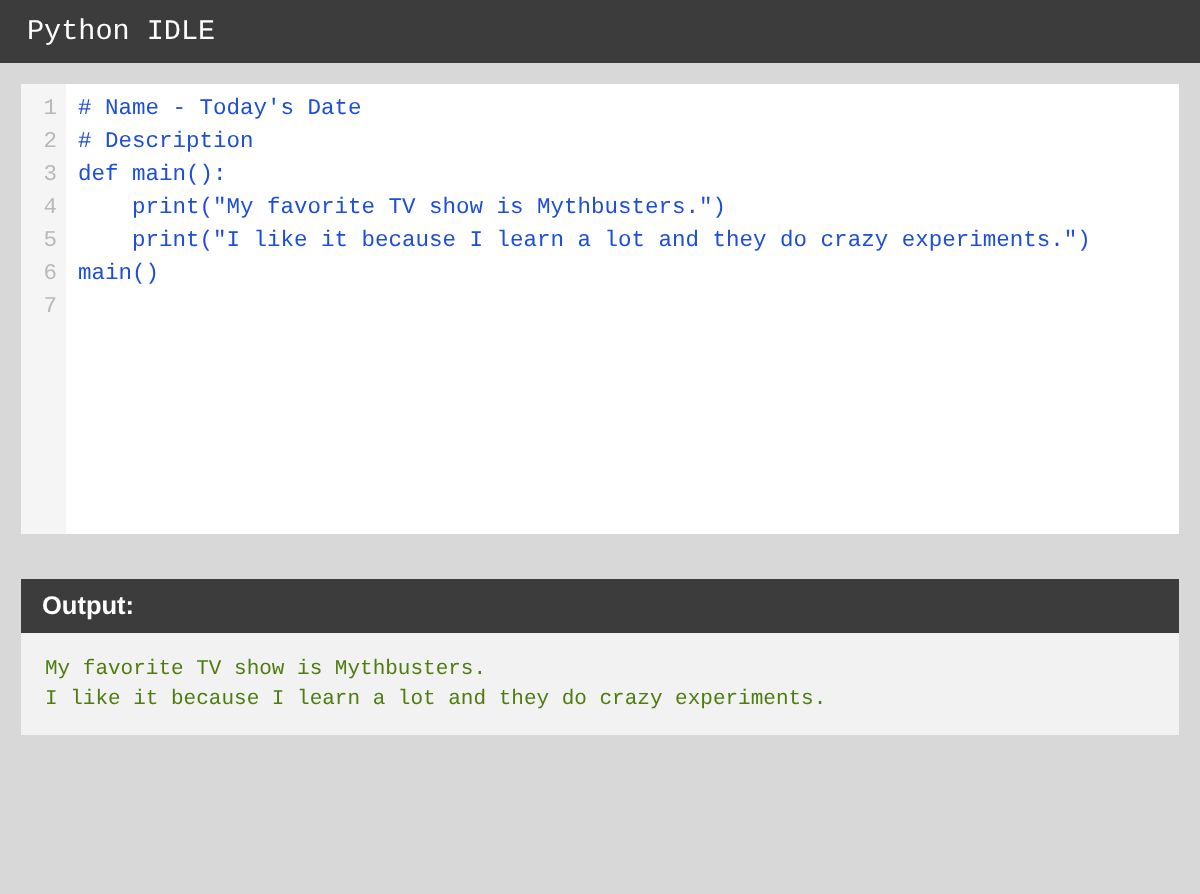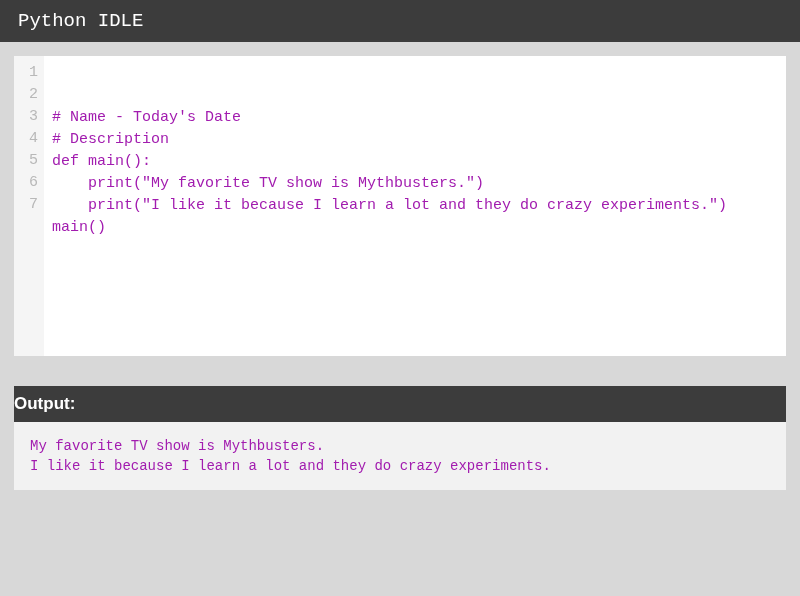--- a/index.html
+++ b/index.html
@@ -40,45 +40,44 @@
       min-width: 30px;
     }
     .gutter div {
       height: 22px;
     }
     .code-area {
       flex: 1;
       padding: 6px 8px;
       font-family: "Consolas", "Courier New", monospace;
       font-size: 15px;
-      color: #a21caf;
+      color: #1d4ed8;
       line-height: 22px;
       white-space: pre;
       overflow: hidden;
-      margin-top: 45px;
     }
     .code-line {
       height: 22px;
     }
     .output-section {
       margin: 30px 14px 14px 14px;
       background: #f2f2f2;
     }
     .output-header {
       background: #3c3c3c;
       color: #ffffff;
-      padding: 8px 0;
+      padding: 8px 14px;
       font-size: 17px;
       font-weight: bold;
     }
     .output-body {
       padding: 14px 16px;
       font-family: "Consolas", "Courier New", monospace;
       font-size: 14px;
-      color: #a21caf;
+      color: #4d7c0f;
       line-height: 20px;
       white-space: pre;
     }
   </style>
 </head>
 <body>
 
 <div class="title-bar">
   <span>Python IDLE</span>
 </div>

